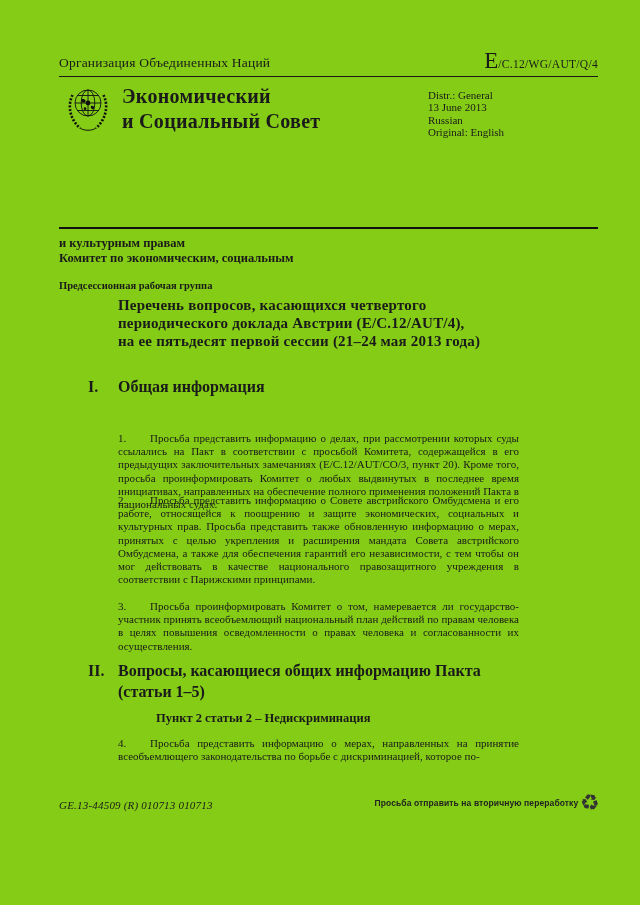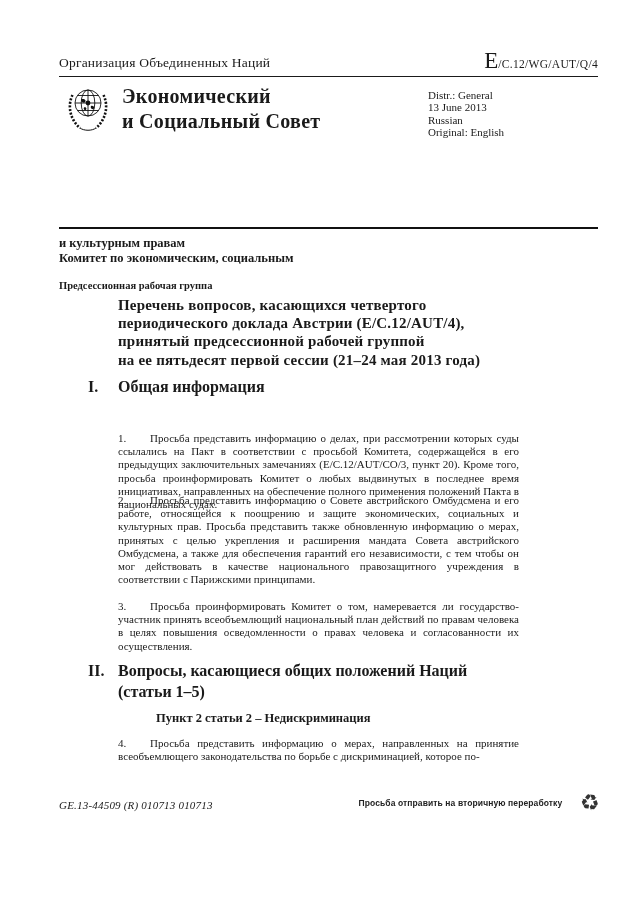--- a/index.html
+++ b/index.html
@@ -1,20 +1,20 @@
 <!DOCTYPE html>
 <html><head>
 <meta charset="utf-8">
 <style>
   * { margin: 0; padding: 0; box-sizing: border-box; }
   html, body { background: #e8e8e8; }
   body { width: 640px; height: 905px; margin: 0 auto; position: relative; }
   .page {
     position: absolute; left: 0; top: 0; width: 640px; height: 905px;
-    background: #ffffff; color: #1a1a1a;
+    background: #84cc16; color: #1a1a1a;
     font-family: "Liberation Serif", "DejaVu Serif", serif;
     overflow: hidden;
   }
   .org-name {
     position: absolute; left: 59px; top: 55px;
     font-size: 13.5px; letter-spacing: 0.2px;
   }
   .doc-symbol {
     position: absolute; right: 42px; top: 48px;
     white-space: nowrap;
@@ -63,21 +63,21 @@
   .subheading {
     position: absolute; left: 118px; top: 711px;
     font-weight: bold; font-size: 12.5px; margin-left: 38px;
   }
   .footer-left {
     position: absolute; left: 59px; top: 799px;
     font-size: 11px; letter-spacing: 0.2px; font-style: italic;
   }
   .footer-right {
     position: absolute; right: 40px; top: 792px;
-    display: flex; align-items: center; gap: 18px;
+    display: flex; align-items: center; gap: 2px;
   }
   .recycle-text {
     font-family: "Liberation Sans", sans-serif;
     font-weight: bold; font-size: 8.5px; letter-spacing: 0.1px; color: #222;
   }
   .recycle-glyph {
     font-family: "DejaVu Sans", sans-serif;
     font-size: 22px; line-height: 22px; color: #333;
     transform: rotate(8deg);
   }
@@ -134,39 +134,38 @@
 
   <div class="committee">
     <div>и культурным правам</div>
     <div>Комитет по экономическим, социальным</div>
     <div class="subgroup">Предсессионная рабочая группа</div>
   </div>
 
   <div class="doc-title">
     <div>Перечень вопросов, касающихся четвертого</div>
     <div>периодического доклада Австрии (E/C.12/AUT/4),</div>
-    <div>принятый предсессионной рабочей группой</div>
     <div>на ее пятьдесят первой сессии (21–24 мая 2013 года)</div>
   </div>
 
   <div class="sec sec-1">
     <span class="sec-num">I.</span>
     <span>Общая информация</span>
   </div>
 
   <p class="para para-1"><span class="pnum">1.</span><span>Просьба представить информацию о делах, при рассмотрении которых суды ссылались на Пакт в соответствии с просьбой Комитета, содержащейся в его предыдущих заключительных замечаниях (E/C.12/AUT/CO/3, пункт 20). Кроме того, просьба проинформировать Комитет о любых выдвинутых в последнее время инициативах, направленных на обеспечение полного применения положений Пакта в национальных судах.</span></p>
 
   <p class="para para-2"><span class="pnum">2.</span><span>Просьба представить информацию о Совете австрийского Омбудсмена и его работе, относящейся к поощрению и защите экономических, социальных и культурных прав. Просьба представить также обновленную информацию о мерах, принятых с целью укрепления и расширения мандата Совета австрийского Омбудсмена, а также для обеспечения гарантий его независимости, с тем чтобы он мог действовать в качестве национального правозащитного учреждения в соответствии с Парижскими принципами.</span></p>
 
   <p class="para para-3"><span class="pnum">3.</span><span>Просьба проинформировать Комитет о том, намеревается ли государство-участник принять всеобъемлющий национальный план действий по правам человека в целях повышения осведомленности о правах человека и согласованности их осуществления.</span></p>
 
   <div class="sec sec-2">
     <span class="sec-num">II.</span>
     <span>
-      <span>Вопросы, касающиеся общих положений Наций</span><br>
+      <span>Вопросы, касающиеся общих информацию Пакта</span><br>
       <span>(статьи 1–5)</span>
     </span>
   </div>
 
   <div class="subheading">Пункт 2 статьи 2 – Недискриминация</div>
 
   <p class="para para-4"><span class="pnum">4.</span><span>Просьба представить информацию о мерах, направленных на принятие всеобъемлющего законодательства по борьбе с дискриминацией, которое по-</span></p>
 
   <div class="footer-left">GE.13-44509 (R) 010713 010713</div>
   <div class="footer-right">

